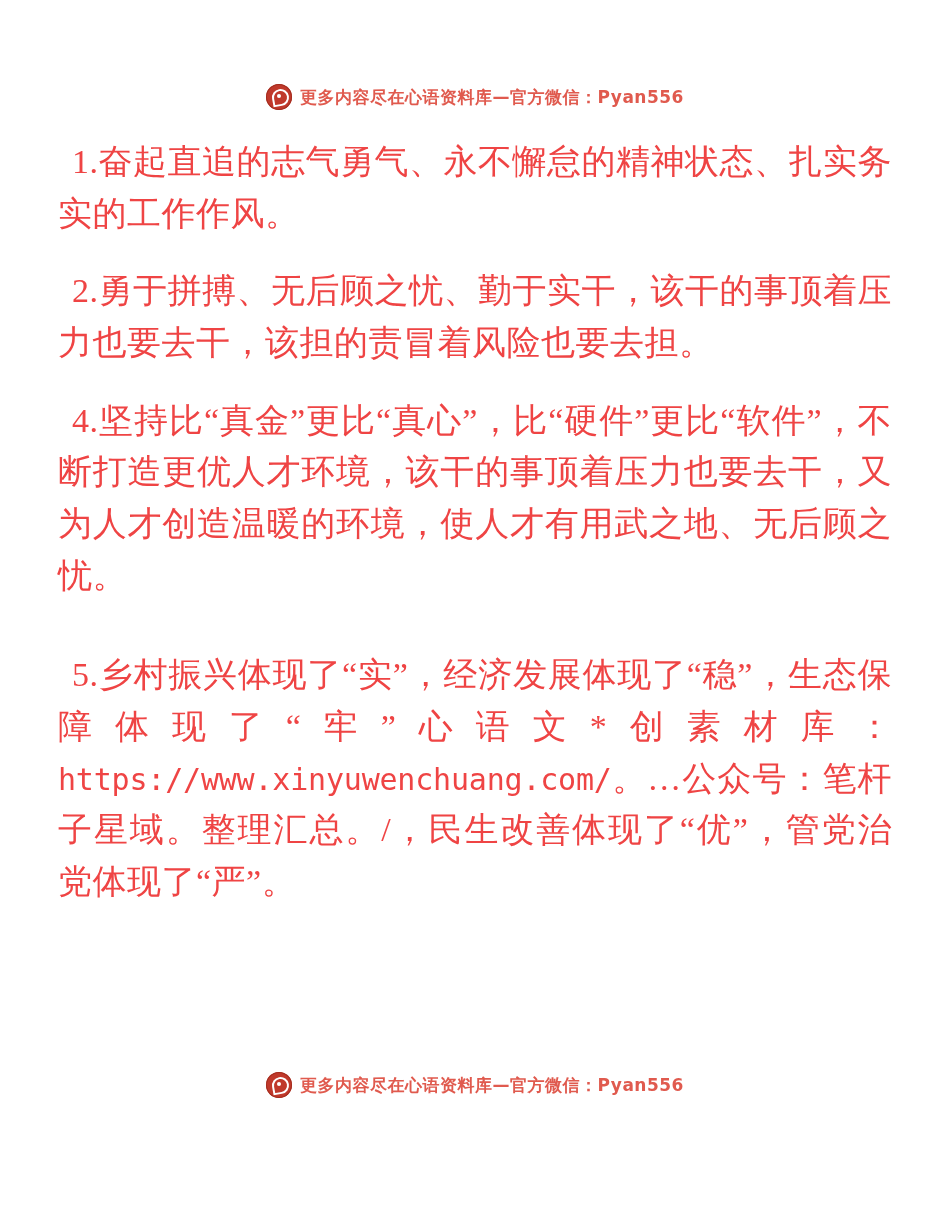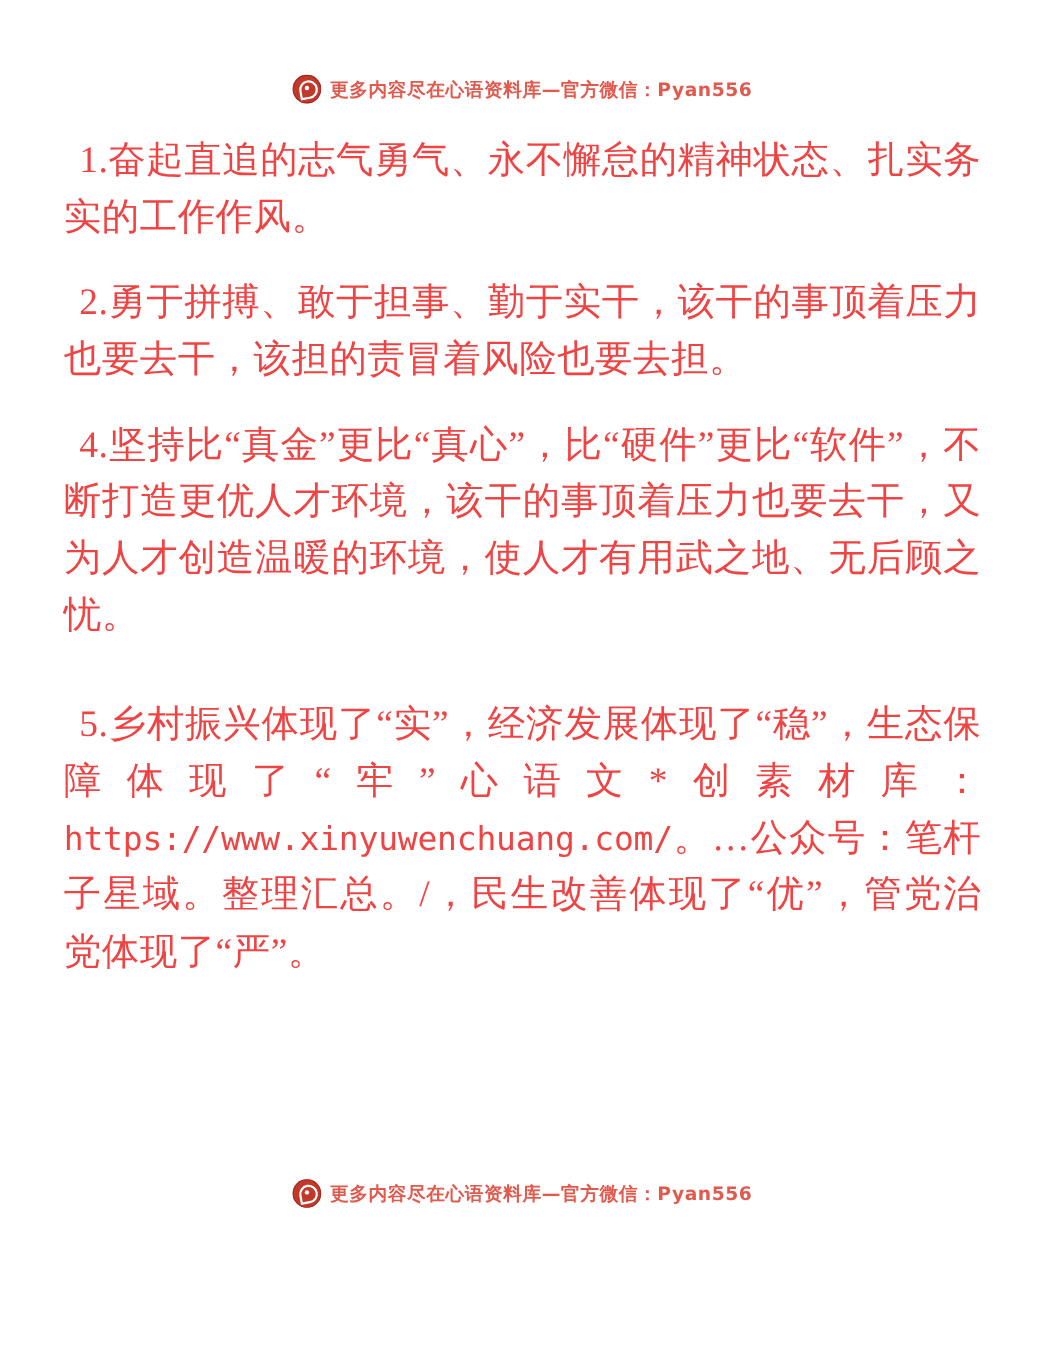--- a/index.html
+++ b/index.html
@@ -13,21 +13,21 @@
     font-family: "Liberation Serif", serif;
     color: #1a1a1a;
     position: relative;
     overflow: hidden;
   }
 
   .page {
     width: 950px;
     height: 1168px;
     box-sizing: border-box;
-    padding: 0 58px;
+    padding: 16px 58px;
     position: relative;
   }
 
   
   .wm {
     display: flex;
     align-items: center;
     justify-content: center;
     gap: 8px;
     width: 100%;
@@ -115,21 +115,21 @@
     <span class="wm-text">更多内容尽在心语资料库—官方微信：Pyan556</span>
   </div>
 
   <div class="content">
 
     <p class="para">
       <span class="lead">1.</span><span>奋起直追的志气勇气、永不懈怠的精神状态、扎实务实的工作作风。</span>
     </p>
 
     <p class="para">
-      <span class="lead">2.</span><span>勇于拼搏、敢于担事、勤于实干，该干的事顶着压力也要去干，该担的责冒着风险也要去担。</span>
+      <span class="lead">2.</span><span>勇于拼搏、无后顾之忧、勤于实干，该干的事顶着压力也要去干，该担的责冒着风险也要去担。</span>
     </p>
 
 
     <p class="para">
       <span class="lead">4.</span><span>坚持比“真金”更比“真心”，比“硬件”更比“软件”，不断打造更优人才环境，该干的事顶着压力也要去干，又为人才创造温暖的环境，使人才有用武之地、无后顾之忧。</span>
     </p>
 
     <p class="para para-5">
       <span class="lead">5.</span><span>乡村振兴体现了“实”，经济发展体现了“稳”，生态保障体现了“牢”心语文*创素材库：</span><span class="mono">https://www.xinyuwenchuang.com/</span><span>。…公众号：笔杆子星域。整理汇总。/，民生改善体现了“优”，管党治党体现了“严”。</span>
     </p>

